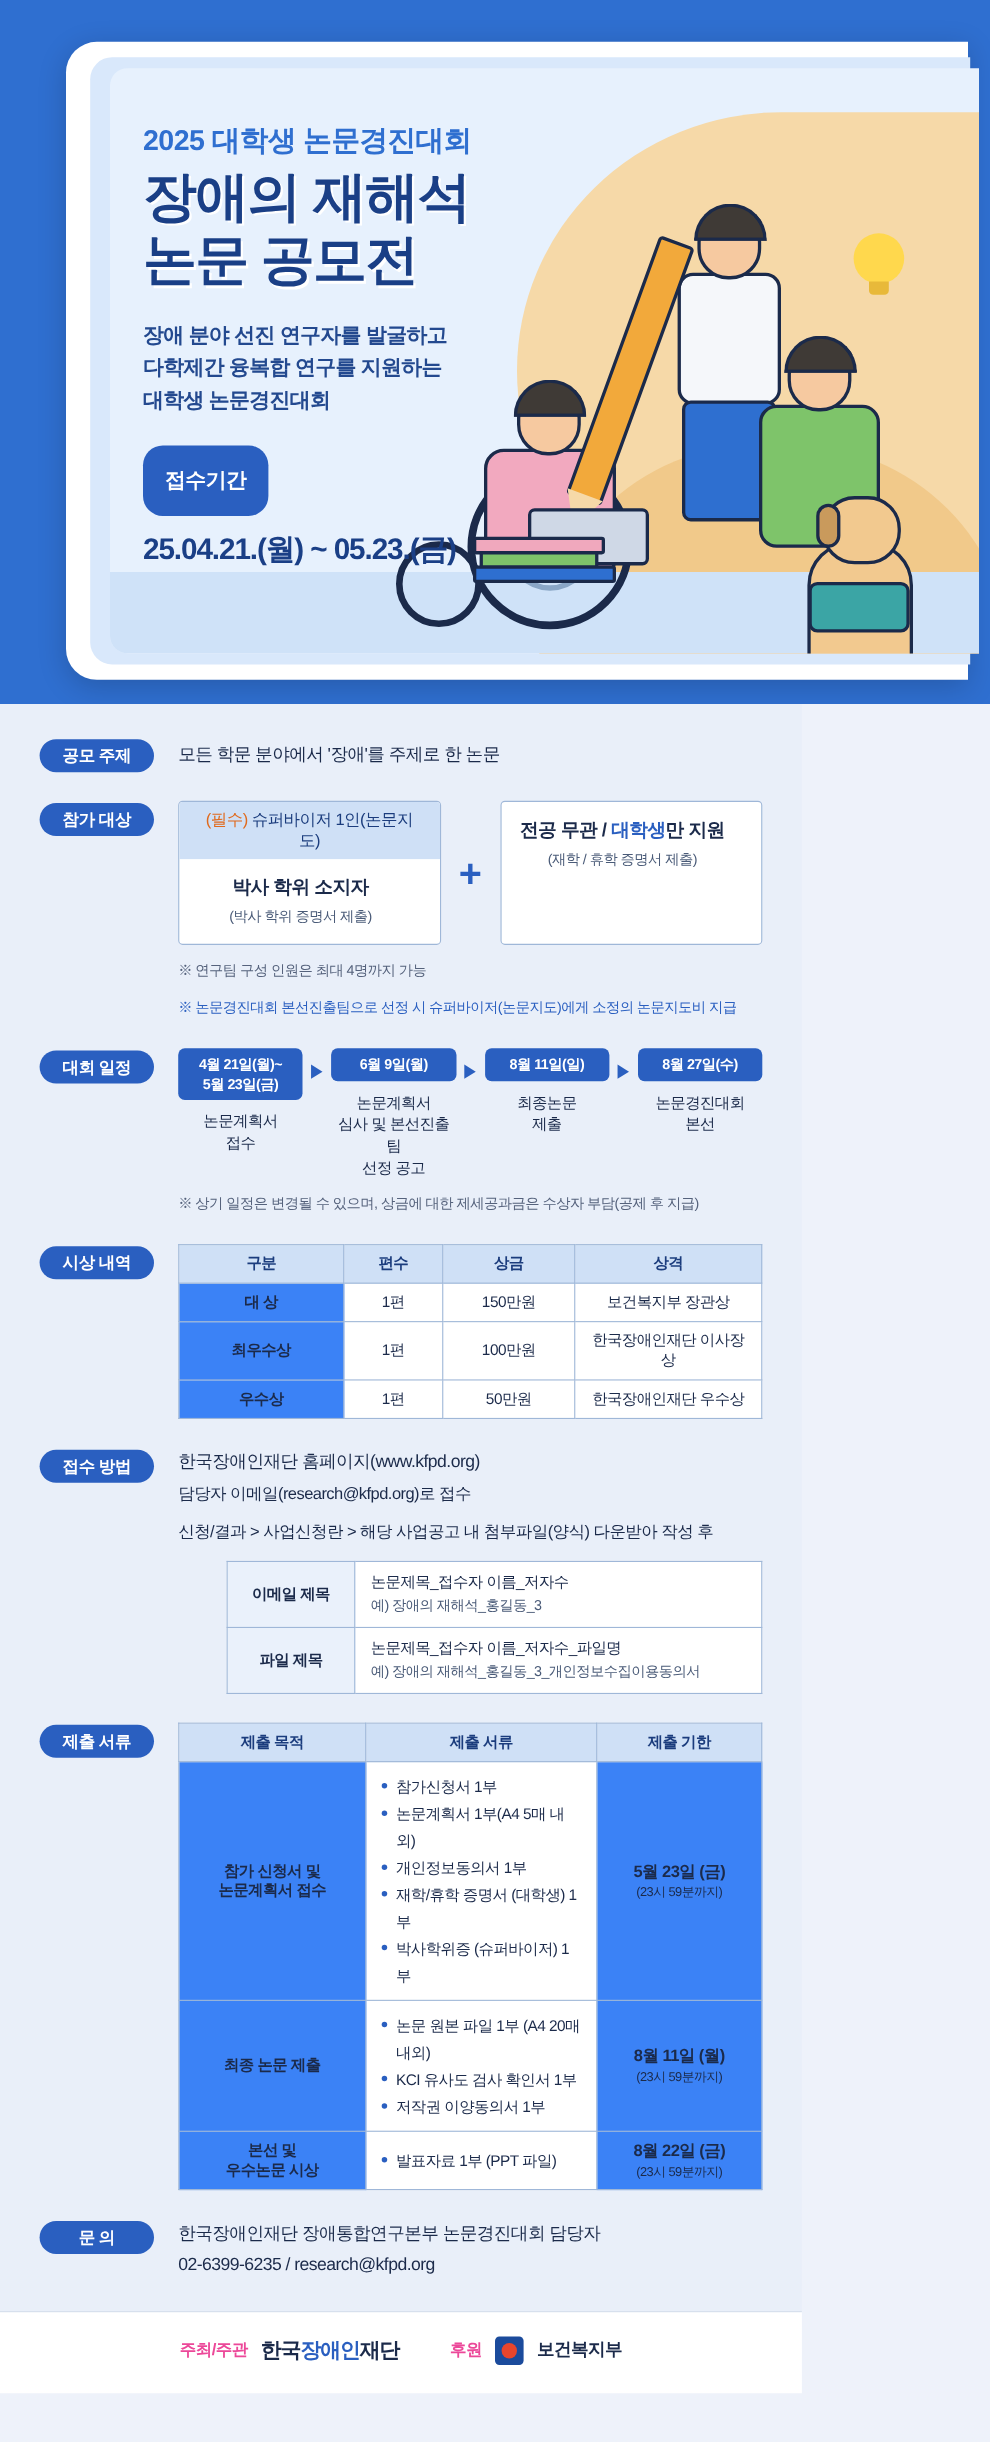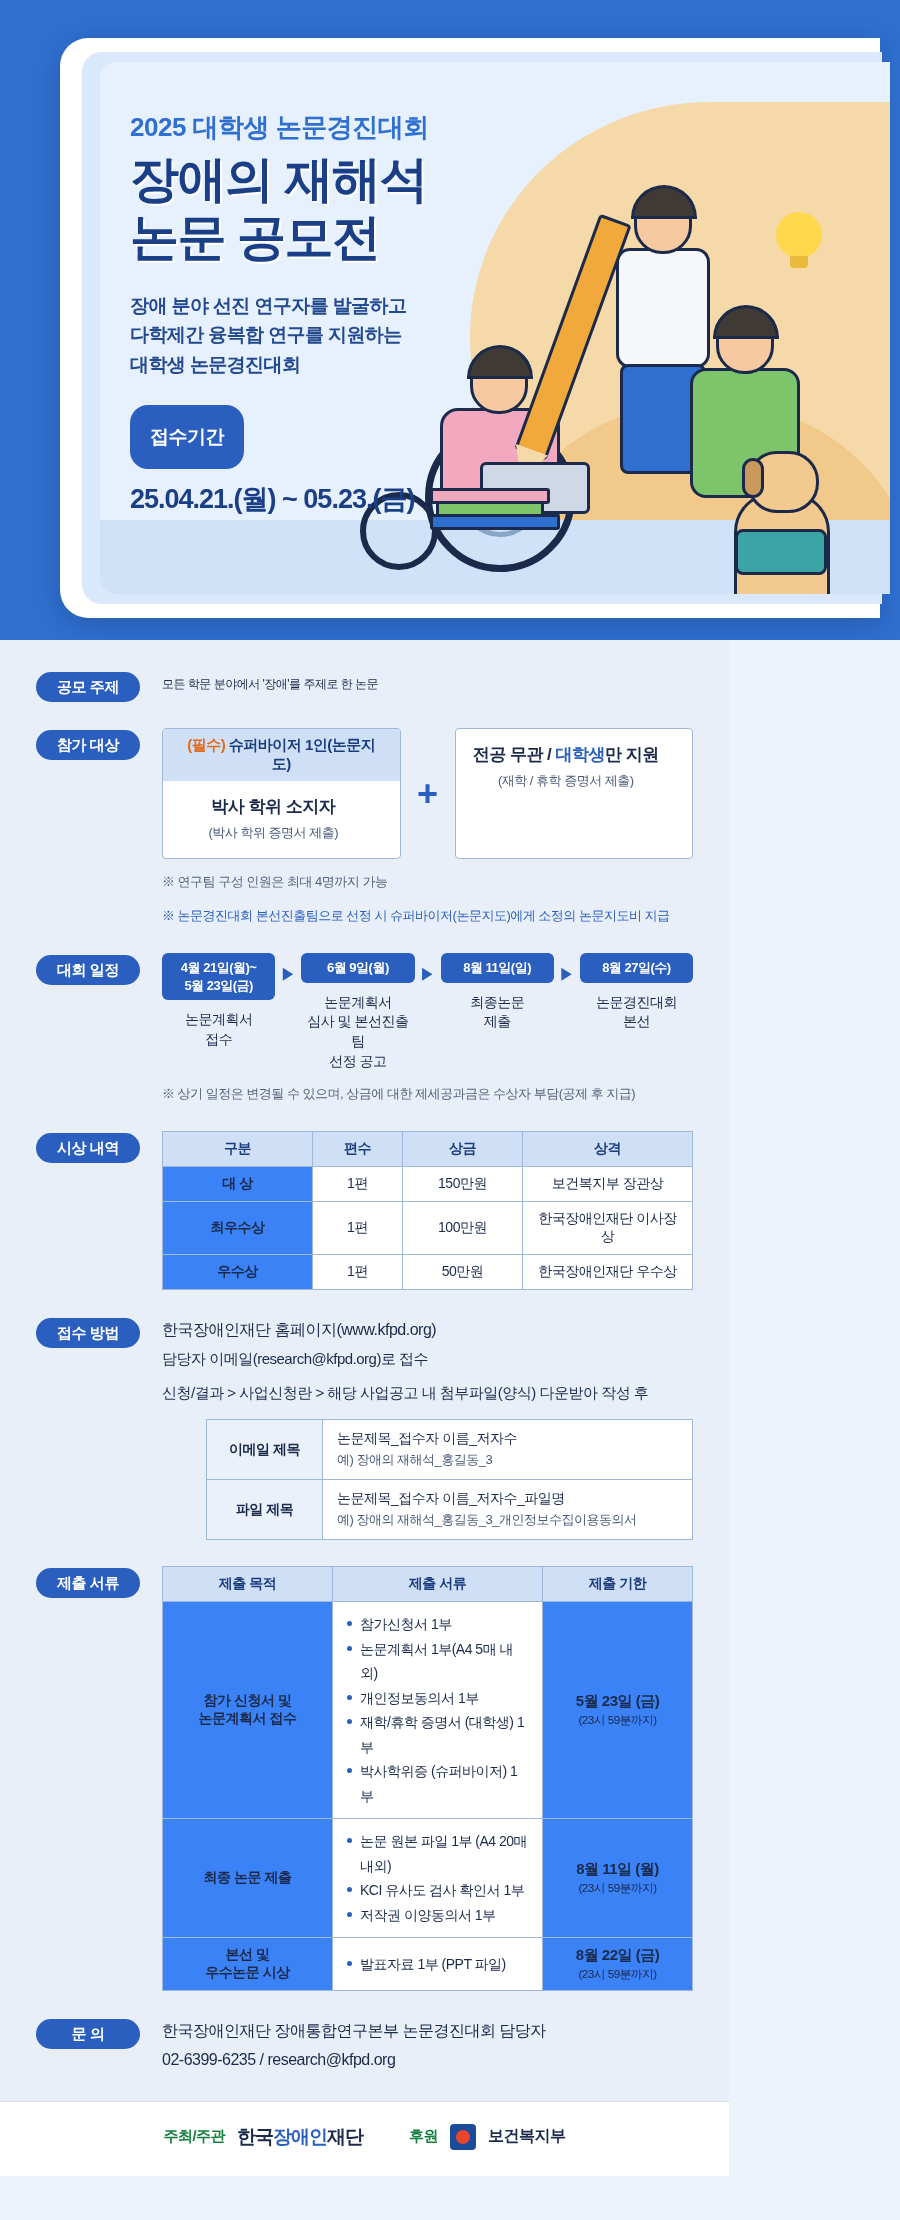--- a/index.html
+++ b/index.html
@@ -196,27 +196,27 @@
     color: #fff;
     border-radius: 15px;
     font-size: 15px;
     font-weight: bold;
     display: flex; align-items: center; justify-content: center;
     letter-spacing: -0.4px;
     margin-right: 22px;
     margin-top: 2px;
   }
   .body-col { flex: 1 1 auto; }
-  .plain { font-size: 12px; color: #1b2a4a; letter-spacing: -0.5px; }
+  .plain { font-size: 16px; color: #1b2a4a; letter-spacing: -0.5px; }
 
   
   .target-wrap { display: flex; align-items: stretch; }
   .tbox { flex: 1 1 0; border: 1px solid #9fb7d8; border-radius: 4px; overflow: hidden; background: #fff; }
   .tbox-head {
-    background: #cfe0f6; color: #1b3c7d; font-weight: bold; font-size: 15px;
+    background: #cfe0f6; color: #1b3c7d; font-weight: normal; font-size: 15px;
     text-align: center; padding: 7px 16px; letter-spacing: -0.5px;
   }
   .tbox-head .req { color: #e06a1d; }
   .tbox-body { text-align: center; padding: 14px 16px 16px 0; }
   .tbox-body .l1 { font-size: 17px; font-weight: bold; letter-spacing: -0.5px; }
   .tbox-body .l2 { font-size: 13px; color: #4a5b78; margin-top: 6px; letter-spacing: -0.5px; }
   .tbox-body .hl { color: #2a5fc0; }
   .plus {
     flex: 0 0 54px; display: flex; align-items: center; justify-content: center;
     font-size: 36px; font-weight: bold; color: #2a5fc0;
@@ -270,21 +270,21 @@
   .contact { font-size: 16px; line-height: 1.8; letter-spacing: -0.5px; }
 
   
   .footer {
     margin-top: 24px;
     background: #ffffff;
     border-top: 1px solid #d3ddec;
     padding: 22px 0 26px 0;
     display: flex; align-items: center; justify-content: center; gap: 46px;
   }
-  .f-label { font-size: 15px; font-weight: bold; color: #15803d; letter-spacing: -0.5px; }
+  .f-label { font-size: 15px; font-weight: bold; color: #ec4899; letter-spacing: -0.5px; }
   .f-item { display: flex; align-items: center; gap: 12px; }
   .kfpd-logo {
     font-size: 19px; font-weight: bold; color: #1b2a4a; letter-spacing: -1px;
   }
   .kfpd-logo .accent { color: #2a5fc0; }
   .gov-mark {
     width: 26px; height: 26px; background: #1b4b9c; border-radius: 4px;
     position: relative;
   }
   .gov-mark:after {

